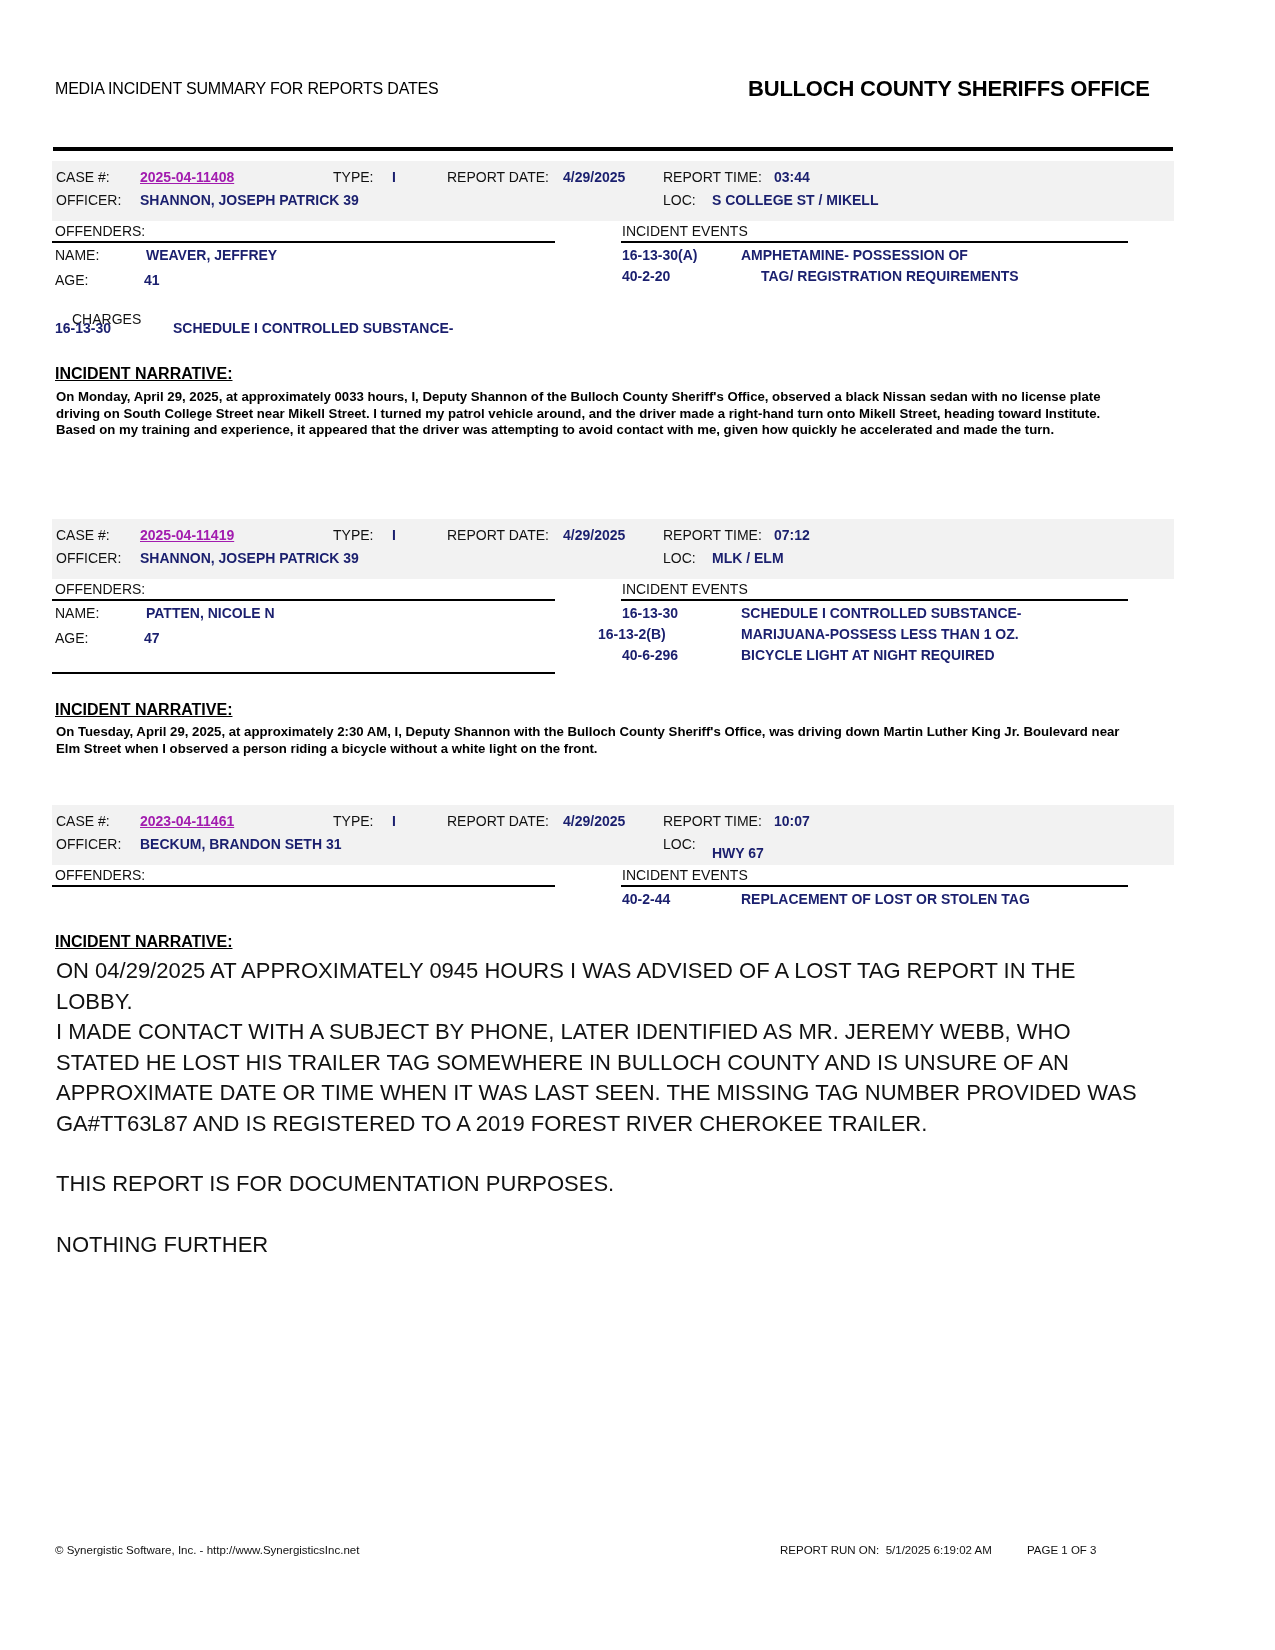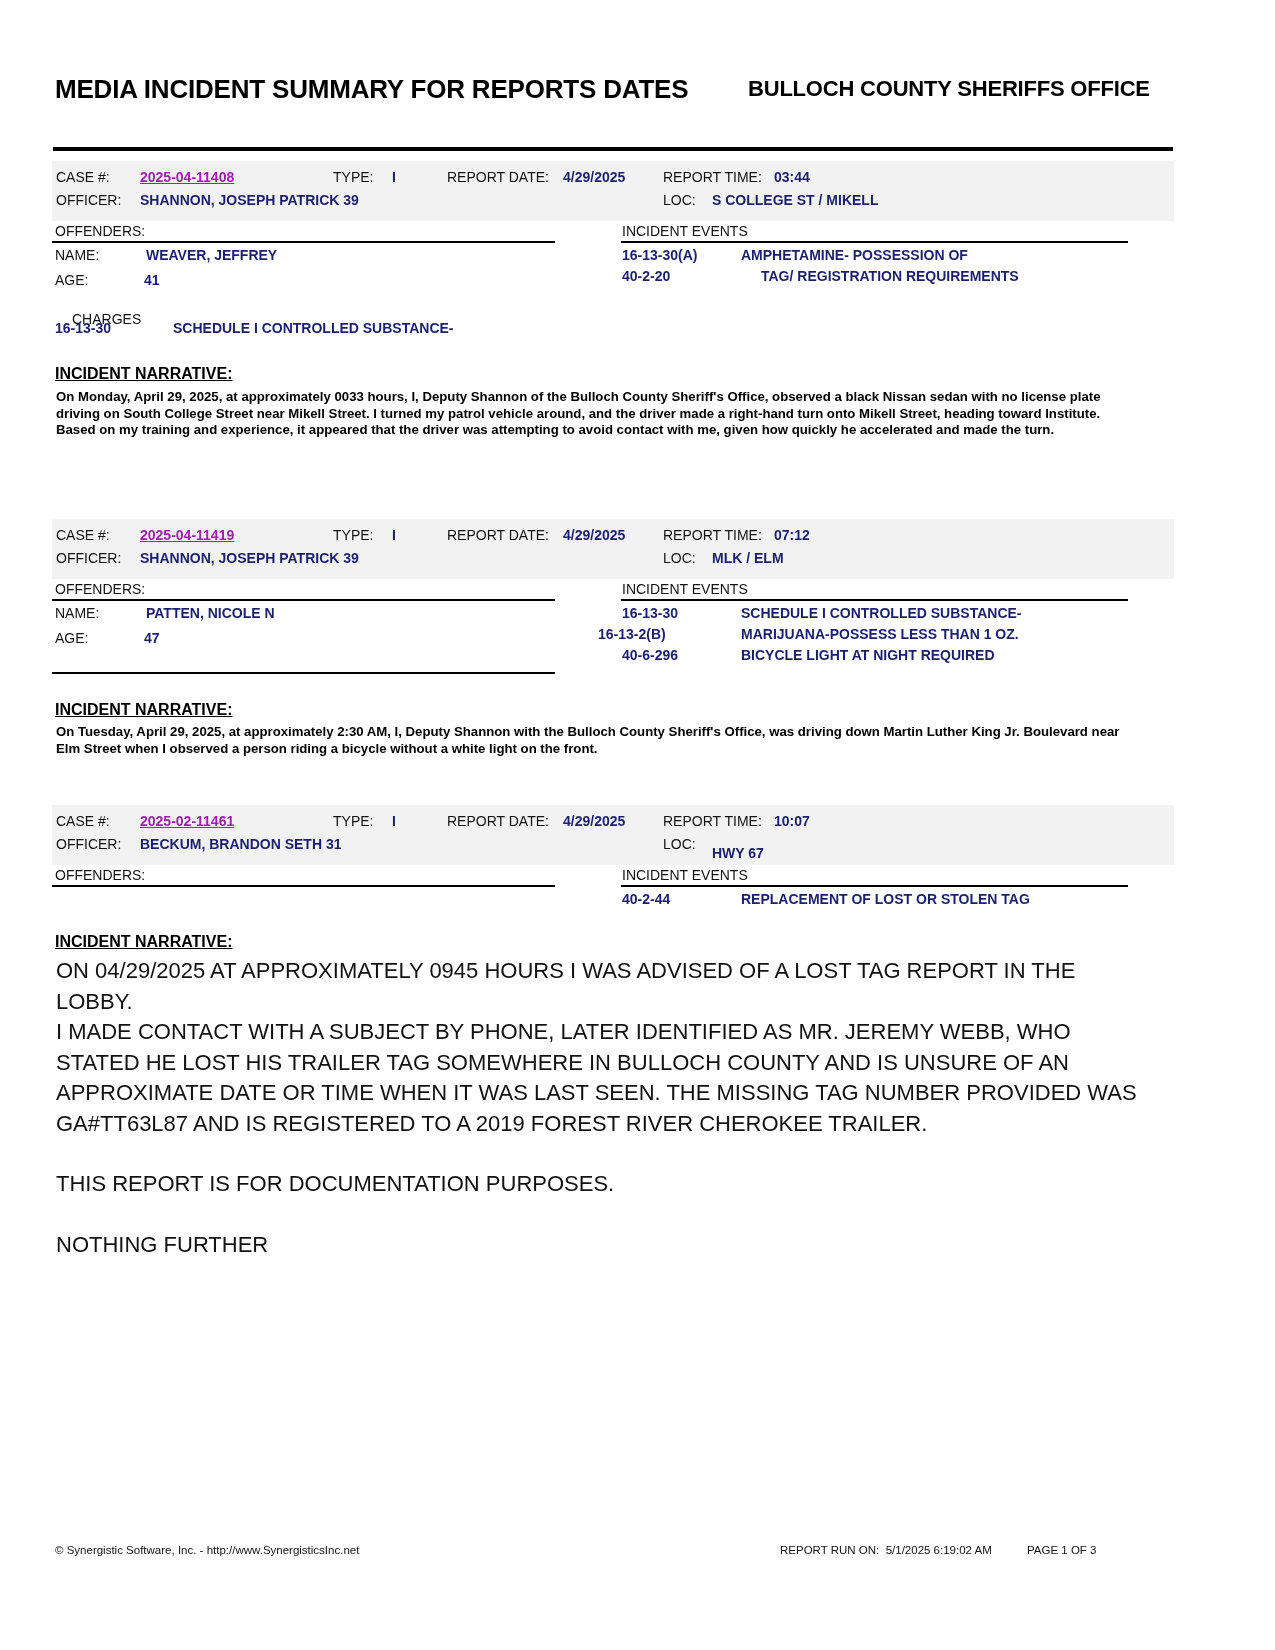--- a/index.html
+++ b/index.html
@@ -5,21 +5,21 @@
     * { box-sizing: border-box; margin: 0; padding: 0; }
     html, body { width: 1275px; height: 1650px; background: #ffffff; }
     body {
       position: relative;
       font-family: "Liberation Sans", sans-serif;
       color: #000;
       overflow: hidden;
     }
     .header-left {
       position: absolute; left: 55px; top: 76px;
-      font-size: 26px; font-weight: bold; line-height: 26px; letter-spacing: -0.2px;
+      font-size: 16px; font-weight: normal; line-height: 26px; letter-spacing: -0.2px;
     }
     .header-right {
       position: absolute; left: 748px; top: 76px;
       font-size: 22px; font-weight: bold; line-height: 26px; letter-spacing: -0.2px;
     }
     .header-rule {
       position: absolute; left: 53px; top: 147px; width: 1120px; height: 4px; background: #000;
     }
     .case { position: absolute; left: 0; width: 1275px; }
     .case-band {
@@ -120,21 +120,21 @@
   <span class="val" style="left:622px;top:128px;">40-6-296</span>
   <span class="val" style="left:741px;top:128px;">BICYCLE LIGHT AT NIGHT REQUIRED</span>
 
   <div class="narr-title" style="top:182px;">INCIDENT NARRATIVE:</div>
   <div class="narr-text" style="top:205px;">On Tuesday, April 29, 2025, at approximately 2:30 AM, I, Deputy Shannon with the Bulloch County Sheriff's Office, was driving down Martin Luther King Jr. Boulevard near Elm Street when I observed a person riding a bicycle without a white light on the front.</div>
 </div>
 
 <div class="case" style="top:805px;">
   <div class="case-band"></div>
   <span class="lbl" style="left:56px;top:8px;">CASE #:</span>
-  <span class="val case-link" style="left:140px;top:8px;">2025-02-11461</span>
+  <span class="val case-link" style="left:140px;top:8px;">2023-04-11461</span>
   <span class="lbl" style="left:333px;top:8px;">TYPE:</span>
   <span class="val" style="left:392px;top:8px;">I</span>
   <span class="lbl" style="left:447px;top:8px;">REPORT DATE:</span>
   <span class="val" style="left:563px;top:8px;">4/29/2025</span>
   <span class="lbl" style="left:663px;top:8px;">REPORT TIME:</span>
   <span class="val" style="left:774px;top:8px;">10:07</span>
   <span class="lbl" style="left:56px;top:31px;">OFFICER:</span>
   <span class="val" style="left:140px;top:31px;">BECKUM, BRANDON SETH 31</span>
   <span class="lbl" style="left:663px;top:31px;">LOC:</span>
   <span class="val" style="left:712px;top:31px;margin-top:9px;">HWY 67</span>

